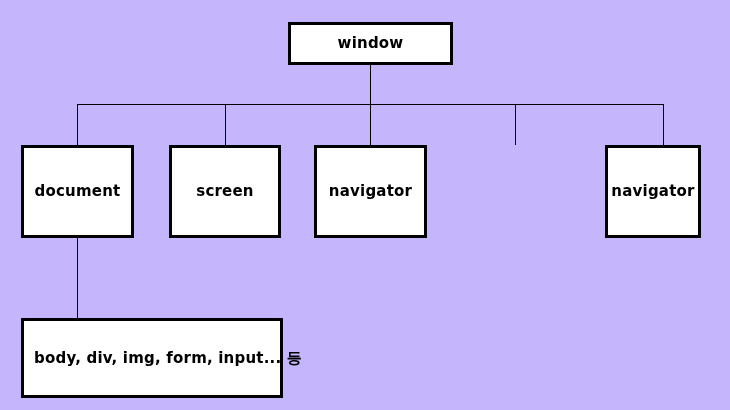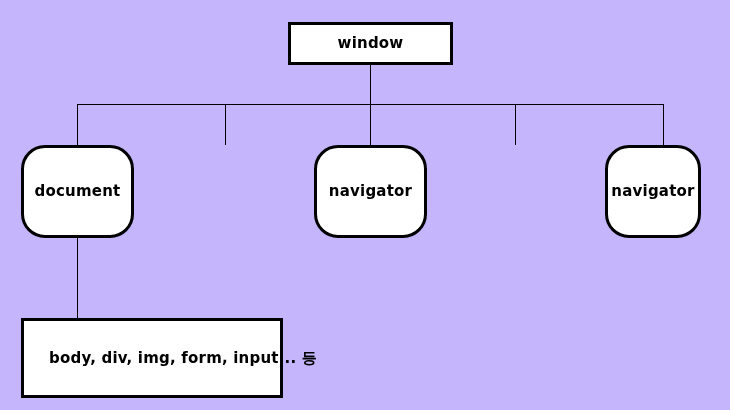--- a/index.html
+++ b/index.html
@@ -43,40 +43,39 @@
     top: 22px;
     width: 165px;
     height: 43px;
   }
   #node-window .node-label { font-size: 15px; }
 
   
   .node-lvl2 {
     top: 145px;
     height: 93px;
-    border-radius: 24px;
   }
   .node-lvl2 .node-label { font-size: 15px; }
 
   #node-document  { left: 21px;  width: 113px; }
   #node-screen    { left: 169px; width: 112px; }
   #node-location  { left: 314px; width: 113px; }
   #node-history   { left: 459px; width: 112px; }
   #node-navigator { left: 605px; width: 96px; }
 
   
   #node-elements {
     left: 21px;
     top: 318px;
     width: 262px;
     height: 80px;
     justify-content: flex-start;
     padding-left: 10px;
   }
-  #node-elements .node-label { font-size: 15px; margin-left: 15px; }
+  #node-elements .node-label { font-size: 15px; }
 
   
   .conn {
     position: absolute;
     background: #000000;
     z-index: 1;
   }
   .conn-v { width: 1px; }
   .conn-h { height: 1px; }
 
@@ -108,20 +107,23 @@
   <div class="conn conn-v" id="conn-document-elements"></div>
 
   <div class="node" id="node-window">
     <span class="node-label">window</span>
   </div>
 
   <div class="node node-lvl2" id="node-document">
     <span class="node-label">document</span>
   </div>
 
+  <div class="node node-lvl2" id="node-screen">
+    <span class="node-label">screen</span>
+  </div>
 
   <div class="node node-lvl2" id="node-location">
     <span class="node-label">navigator</span>
   </div>
 
 
   <div class="node node-lvl2" id="node-navigator">
     <span class="node-label">navigator</span>
   </div>
 

